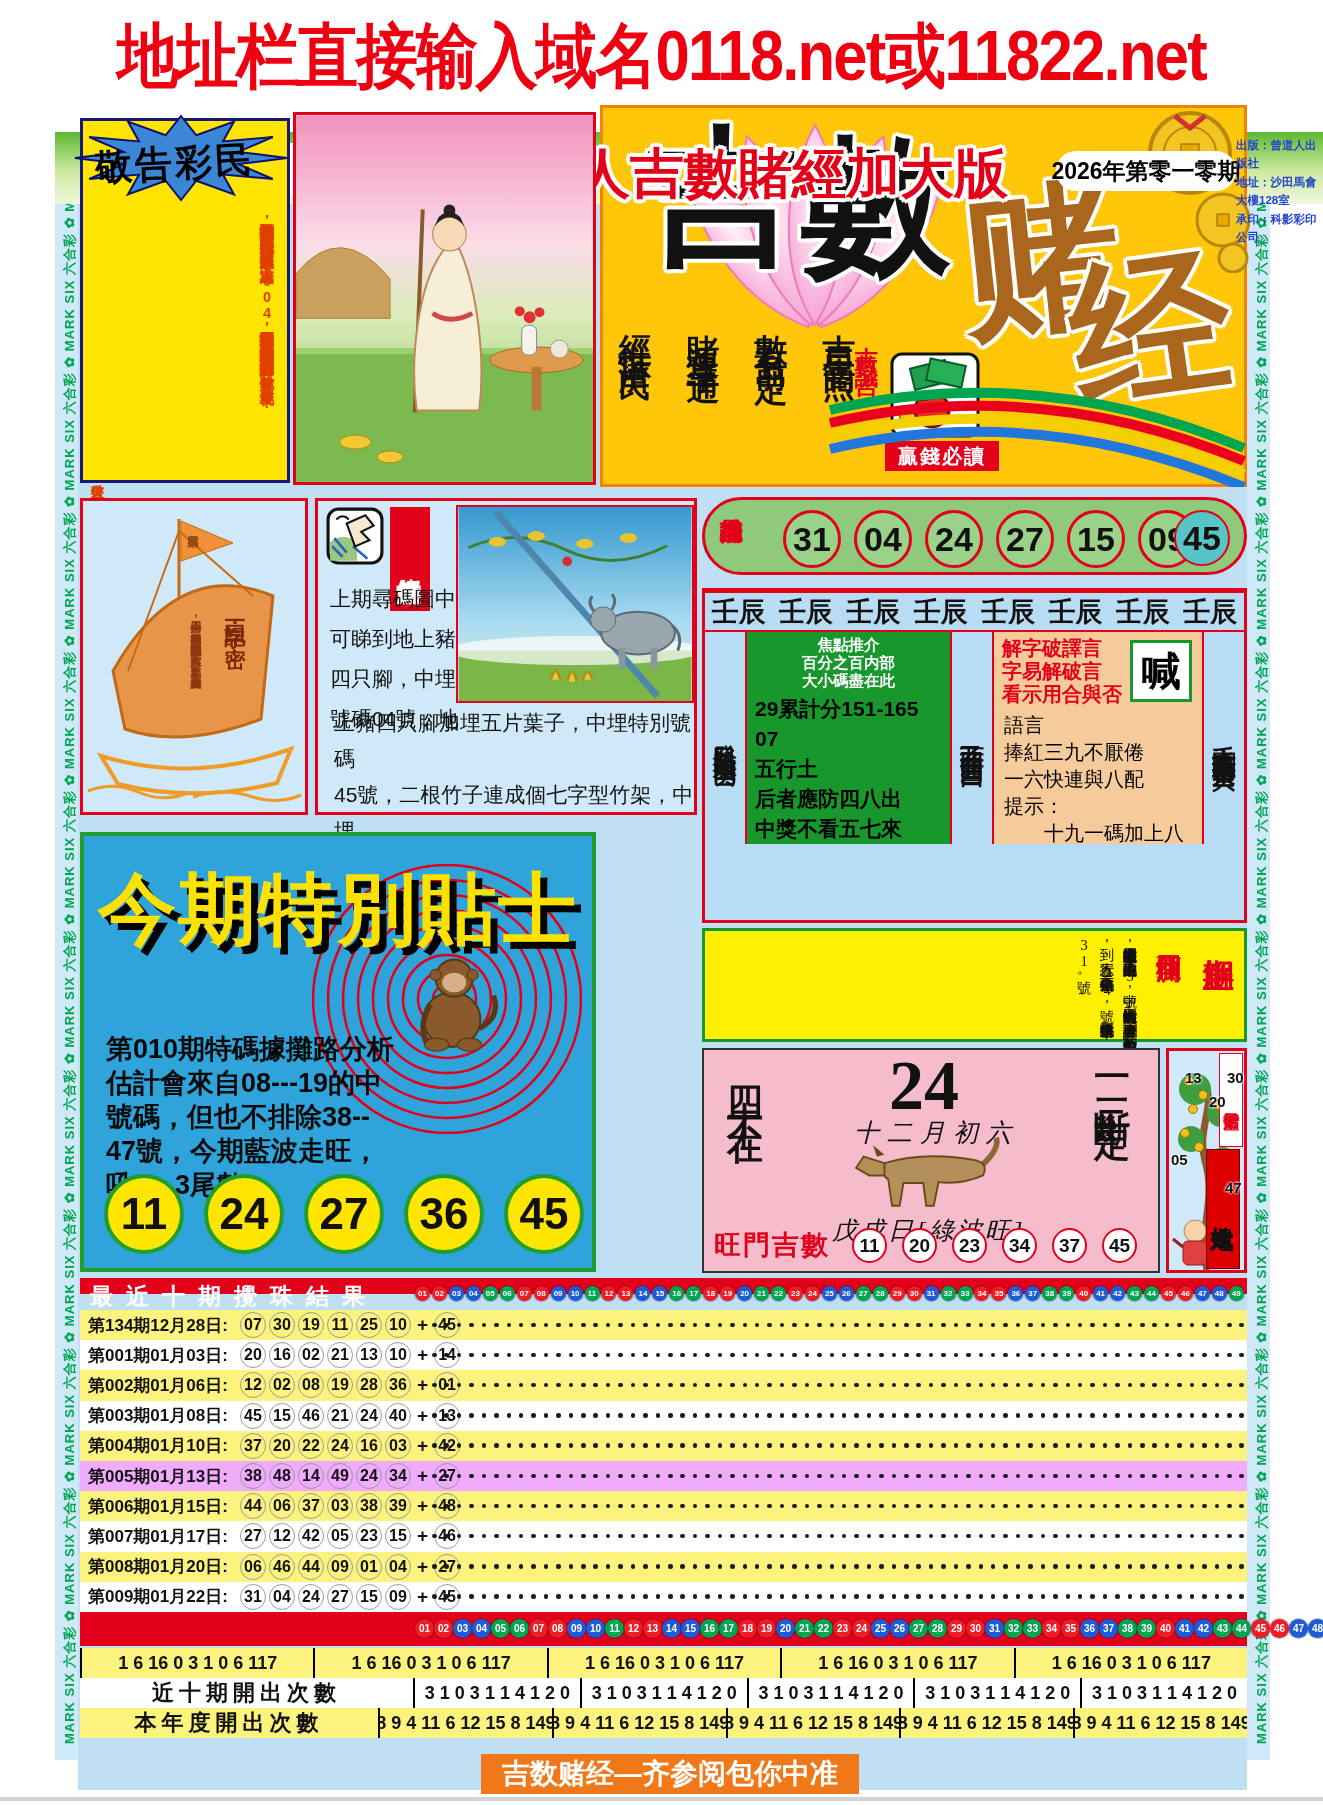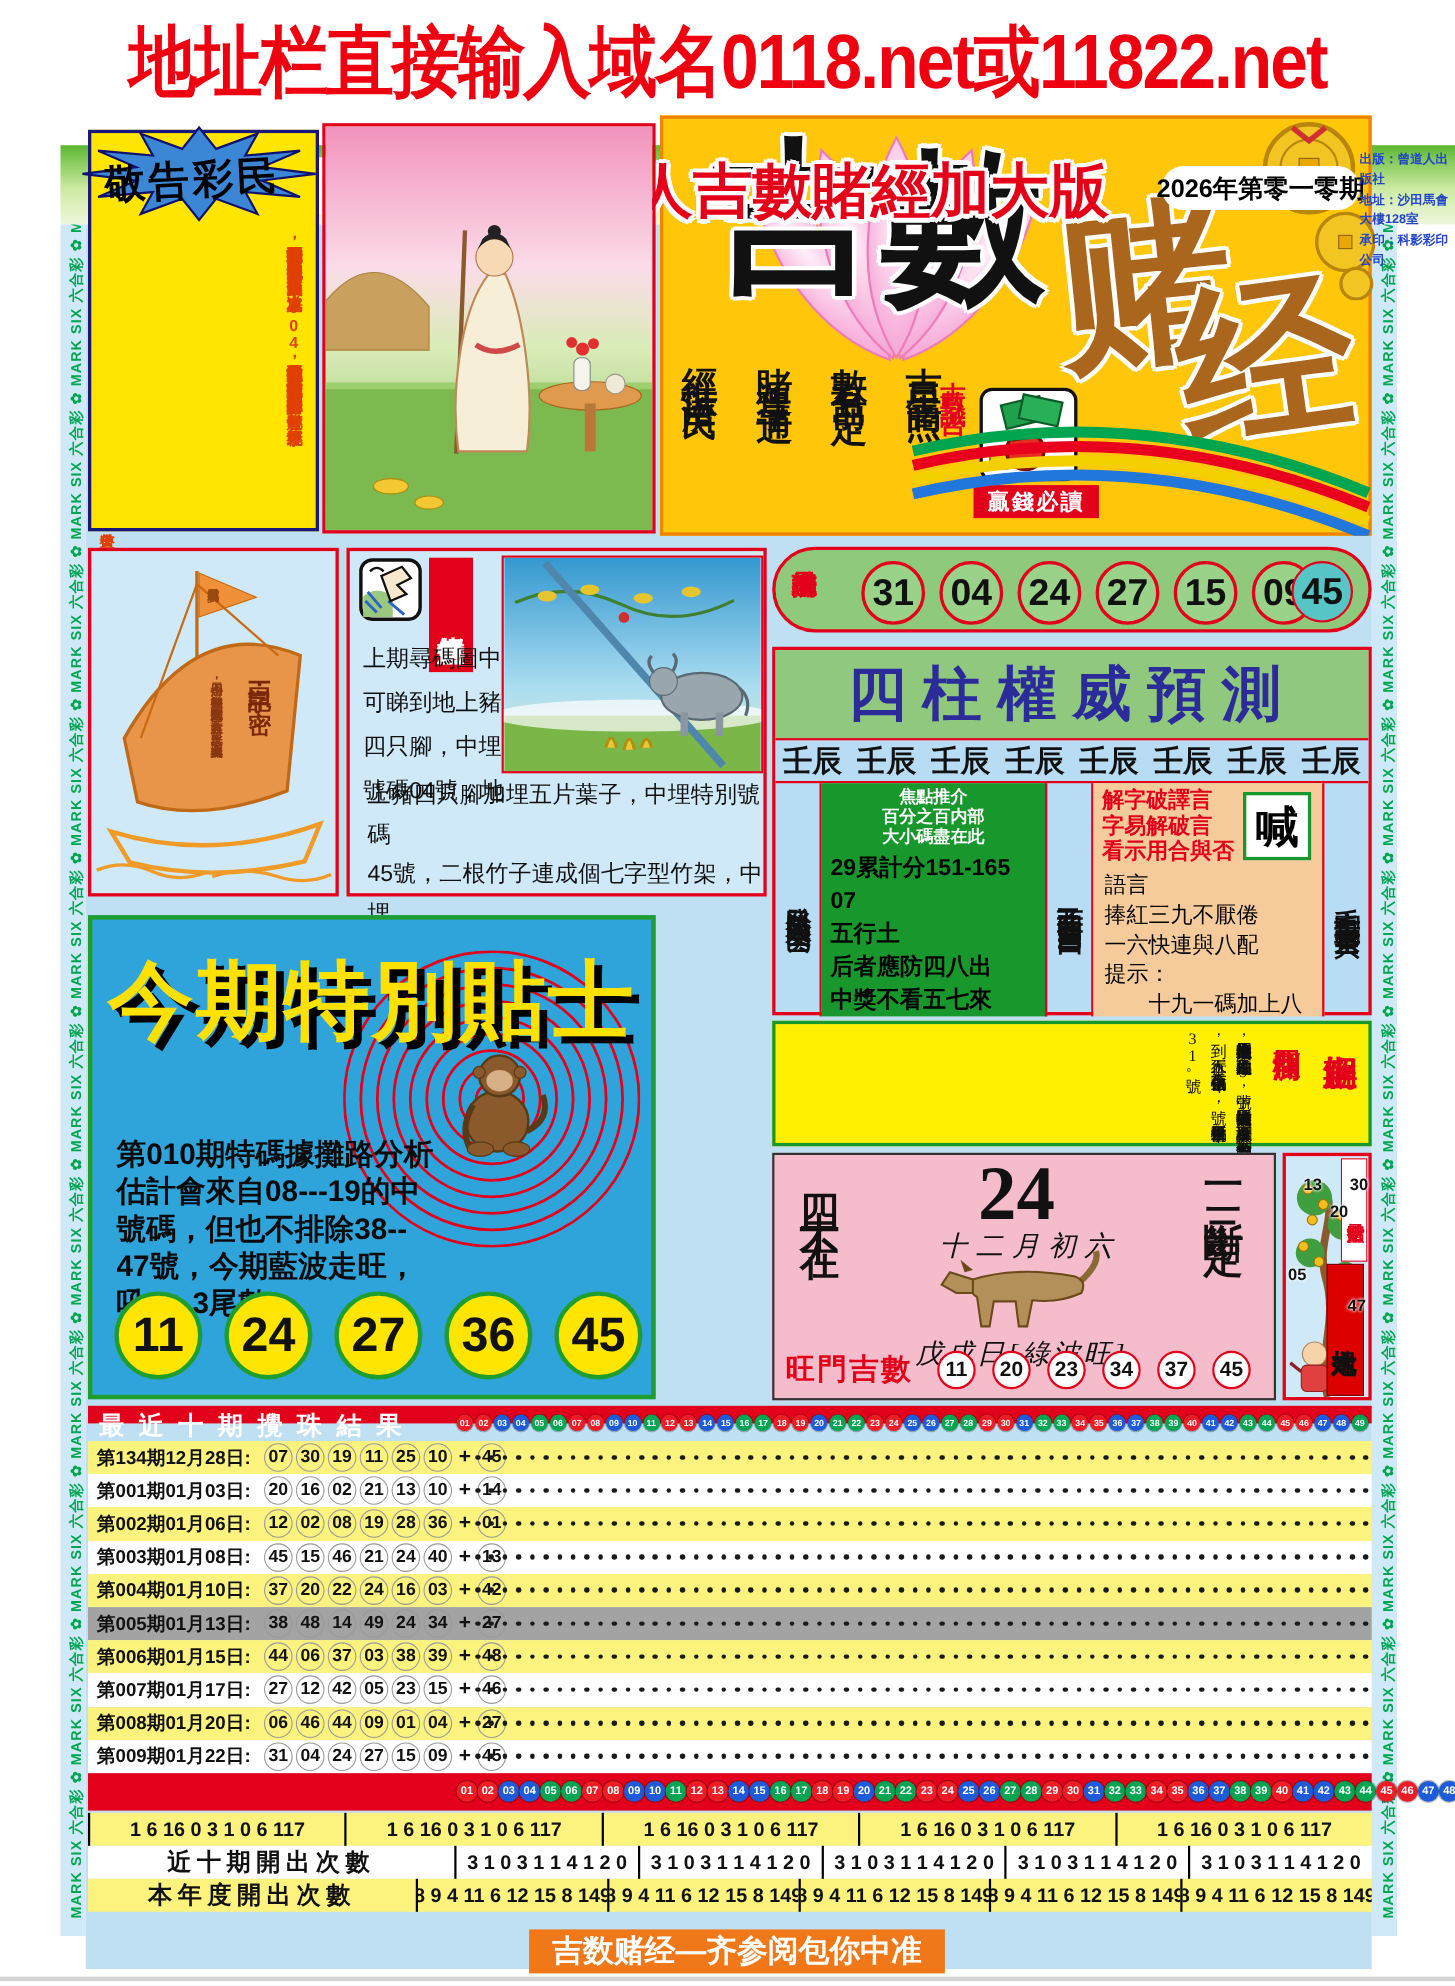--- a/index.html
+++ b/index.html
@@ -212,21 +212,20 @@
         <div>04</div>
         <div>24</div>
         <div>27</div>
         <div>15</div>
         <div>09</div>
       </div>
     <div class="ctr" style="position:absolute;right:14px;top:10px;width:52px;height:52px;border-radius:50%;background:#57c5c5;border:2px solid #e3001b;font-size:34px;font-weight:bold;color:#111;">45</div>
   </div>
 
   <div class="abs" style="left:702px;top:588px;width:545px;height:335px;border:3px solid #e3001b;box-sizing:border-box;background:#b8dcf4;">
-    <div class="ctr serif" style="height:80px;background:#90c87e;font-size:54px;font-weight:bold;color:#2b2b9a;letter-spacing:14px;white-space:nowrap;">四柱權威預測</div>
     <div id="pillar-top" style="height:37px;background:#b8dcf4;border-top:2px solid #e3001b;border-bottom:2px solid #e3001b;">
         <div>壬辰</div>
         <div>壬辰</div>
         <div>壬辰</div>
         <div>壬辰</div>
         <div>壬辰</div>
         <div>壬辰</div>
         <div>壬辰</div>
         <div>壬辰</div>
       </div>
@@ -808,21 +807,21 @@
           <div style="width: 4.5px; height: 4.5px; border-radius: 50%; background: rgb(26, 26, 26); flex: 0 0 auto;"></div>
           <div style="width: 4.5px; height: 4.5px; border-radius: 50%; background: rgb(26, 26, 26); flex: 0 0 auto;"></div>
           <div style="width: 4.5px; height: 4.5px; border-radius: 50%; background: rgb(26, 26, 26); flex: 0 0 auto;"></div>
           <div style="width: 4.5px; height: 4.5px; border-radius: 50%; background: rgb(26, 26, 26); flex: 0 0 auto;"></div>
           <div style="width: 4.5px; height: 4.5px; border-radius: 50%; background: rgb(26, 26, 26); flex: 0 0 auto;"></div>
           <div style="width: 4.5px; height: 4.5px; border-radius: 50%; background: rgb(26, 26, 26); flex: 0 0 auto;"></div>
           <div style="width: 4.5px; height: 4.5px; border-radius: 50%; background: rgb(26, 26, 26); flex: 0 0 auto;"></div>
           <div style="width: 4.5px; height: 4.5px; border-radius: 50%; background: rgb(26, 26, 26); flex: 0 0 auto;"></div>
         </div>
       </div>
-      <div style="position: relative; height: 30.2px; display: flex; align-items: center; background: #a3a3a3;">
+      <div style="position: relative; height: 30.2px; display: flex; align-items: center; background: #f0abfc;">
         <div style="width: 152px; padding-left: 8px; font-size: 17px; font-weight: bold; color: rgb(17, 17, 17); white-space: nowrap;">第005期01月13日:</div>
         <div style="display: flex; gap: 3px; align-items: center;">
           <div class="ncirc">38</div>
           <div class="ncirc">48</div>
           <div class="ncirc">14</div>
           <div class="ncirc">49</div>
           <div class="ncirc">24</div>
           <div class="ncirc">34</div>
           <div style="font-size: 19px; font-weight: bold; margin: 0px 3px; color: rgb(17, 17, 17);">+</div>
           <div class="ncirc">27</div>

